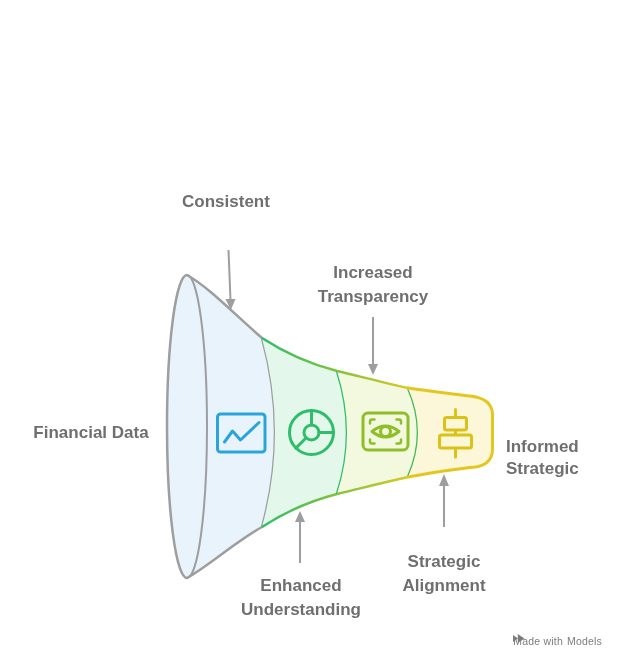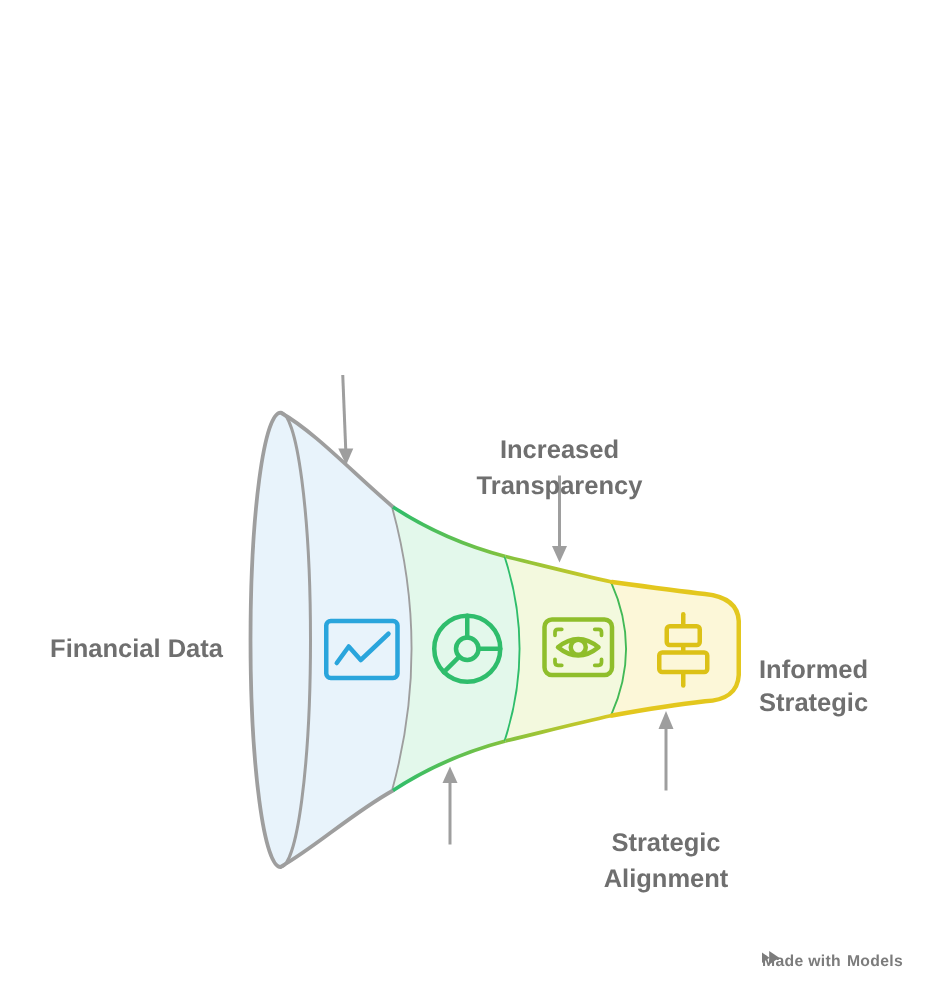--- a/index.html
+++ b/index.html
@@ -5,21 +5,21 @@
   html,body{margin:0;padding:0;background:#ffffff;}
   .canvas{position:relative;width:624px;height:672px;background:#ffffff;overflow:hidden;
           font-family:"Liberation Sans",sans-serif;}
   .canvas svg{position:absolute;left:0;top:0;}
   .lbl{position:absolute;font-weight:600;font-size:17px;line-height:24px;color:#6F6F6F;
        text-align:center;transform:translateX(-50%);white-space:nowrap;}
   .lbl span{display:block;}
   .lbl.side{line-height:22px;}
   .lbl.left-align{transform:none;text-align:left;margin-top:28px;}
   .watermark{position:absolute;right:22px;top:634px;display:flex;align-items:center;gap:4px;
-             font-size:10.5px;font-weight:700;line-height:14px;color:#7C7C7C;letter-spacing:.2px;}
+             font-size:10.5px;font-weight:400;line-height:14px;color:#7C7C7C;letter-spacing:.2px;}
 </style>
 </head>
 <body>
 
 <div class="canvas">
 
   <svg width="624" height="672" viewBox="0 0 624 672">
     <defs>
       <linearGradient id="grad2" gradientUnits="userSpaceOnUse" x1="262" y1="0" x2="337" y2="0">
         <stop offset="0" stop-color="#2EBD6B"></stop>
@@ -120,27 +120,32 @@
       <line x1="444" y1="527" x2="444" y2="485" stroke-width="2"></line>
       <polygon points="439,486 449,486 444,474" stroke="none" fill="#9E9E9E"></polygon>
     </g>
   </svg>
 
   <div class="lbl side" style="left:91px;top:422px;text-align:center;">
     <span>Financial Data</span>
   </div>
 
   <div class="lbl" style="left:226px;top:190px;">
+    <span>Consistent</span>
   </div>
 
-  <div class="lbl" style="left:373px;top:261px;margin-top:27px;">
+  <div class="lbl" style="left:373px;top:261px;">
     <span>Increased</span>
     <span>Transparency</span>
   </div>
 
+  <div class="lbl" style="left:301px;top:574px;">
+    <span>Enhanced</span>
+    <span>Understanding</span>
+  </div>
 
   <div class="lbl" style="left:444px;top:516px;margin-top:34px;">
     <span>Strategic</span>
     <span>Alignment</span>
   </div>
 
   <div class="lbl side left-align" style="left:506px;top:408px;">
     <span>Informed</span>
     <span>Strategic</span>
   </div>

